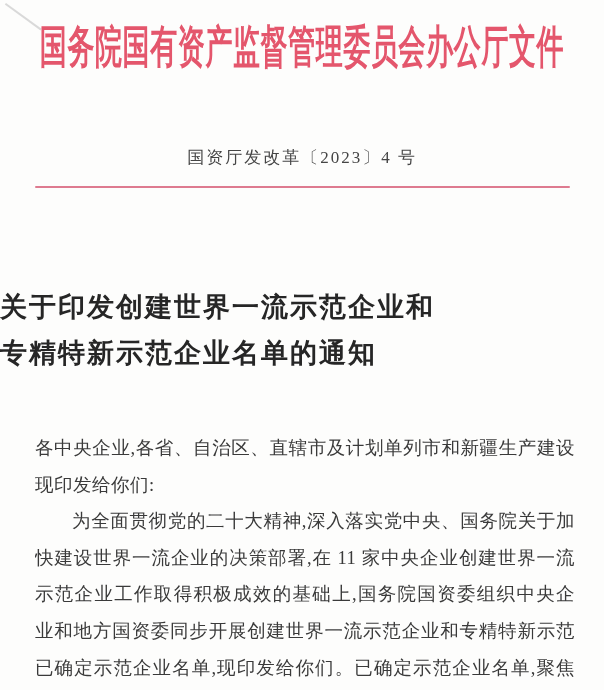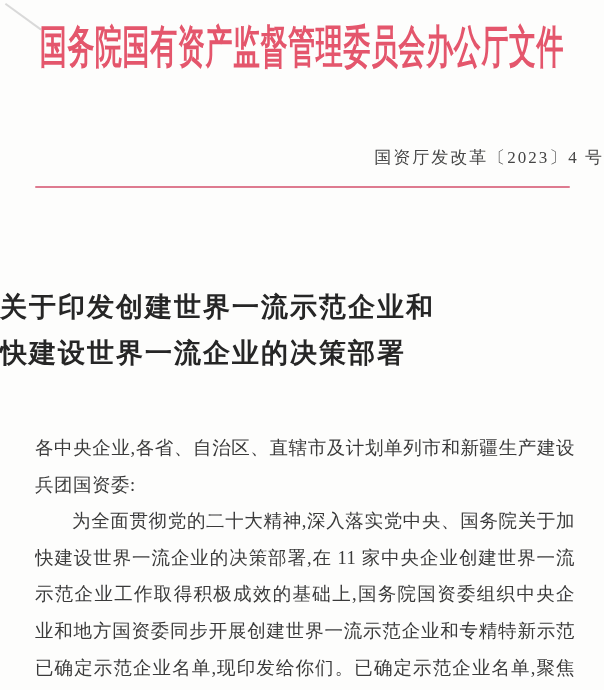--- a/index.html
+++ b/index.html
@@ -48,21 +48,21 @@
     transform: scaleX(0.60);
     transform-origin: center top;
     letter-spacing: 1px;
   }
   
   .doc-number {
     position: absolute;
     top: 146px;
     left: 0;
     right: 0;
-    text-align: right;
+    text-align: center;
     font-size: 17px;
     line-height: 24px;
     letter-spacing: 2px;
     color: #454545;
   }
   
   .divider {
     position: absolute;
     top: 186px;
     left: 35px;
@@ -117,26 +117,26 @@
   <div class="org-title">
     <span class="org-title-text">国务院国有资产监督管理委员会办公厅文件</span>
   </div>
 
   <div class="doc-number">国资厅发改革〔2023〕4 号</div>
 
   <div class="divider"></div>
 
   <div class="doc-title">
     <div class="doc-title-line">关于印发创建世界一流示范企业和</div>
-    <div class="doc-title-line">快建设世界一流企业的决策部署</div>
+    <div class="doc-title-line">专精特新示范企业名单的通知</div>
   </div>
 
   <div class="body-text">
     <div class="bline j">各中央企业,各省、自治区、直辖市及计划单列市和新疆生产建设</div>
-    <div class="bline">兵团国资委:</div>
+    <div class="bline">现印发给你们:</div>
     <div class="bline j indent">为全面贯彻党的二十大精神,深入落实党中央、国务院关于加</div>
     <div class="bline j">快建设世界一流企业的决策部署,在 11 家中央企业创建世界一流</div>
     <div class="bline j">示范企业工作取得积极成效的基础上,国务院国资委组织中央企</div>
     <div class="bline j">业和地方国资委同步开展创建世界一流示范企业和专精特新示范</div>
     <div class="bline j">已确定示范企业名单,现印发给你们。已确定示范企业名单,聚焦</div>
   </div>
 
 </div>
 
 </body></html>

